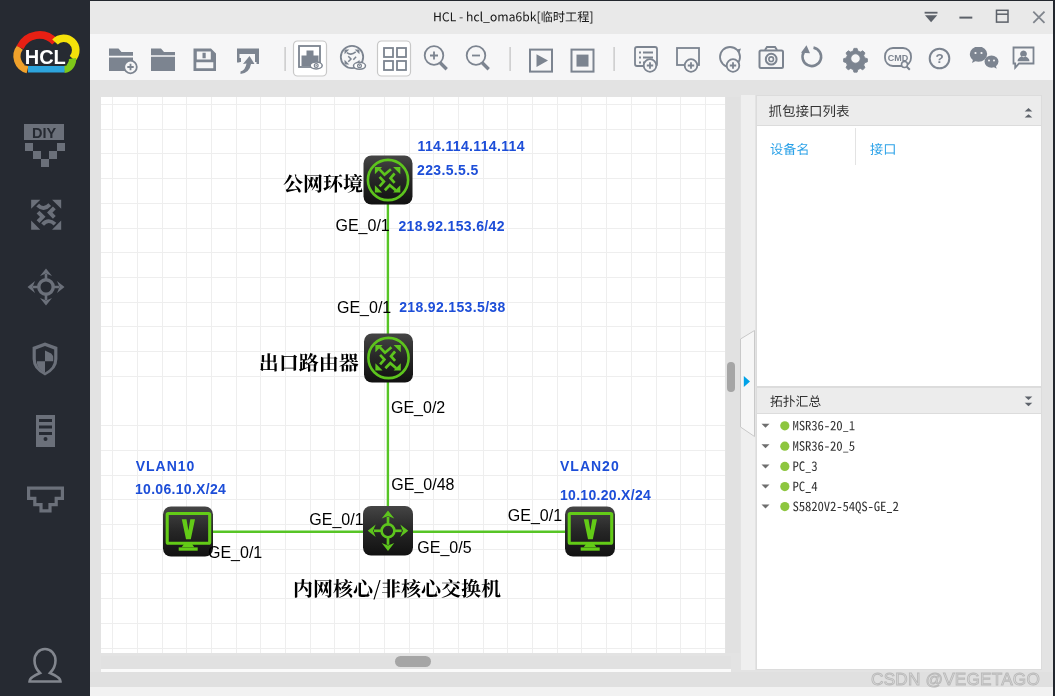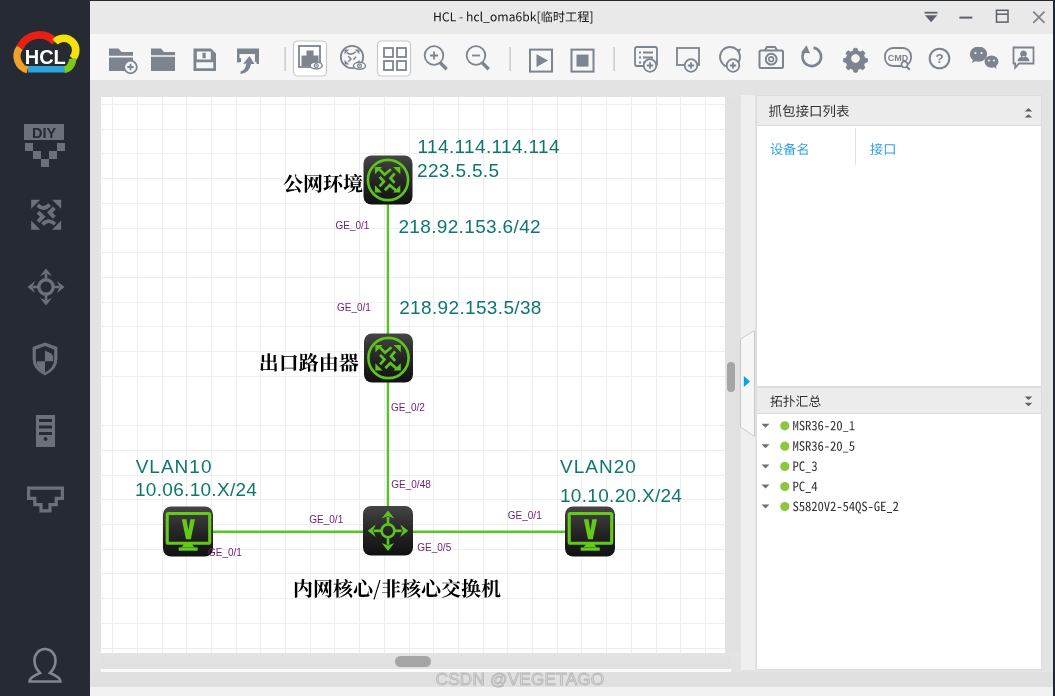--- a/index.html
+++ b/index.html
@@ -1,17 +1,17 @@
 <!DOCTYPE html>
 <html><head><meta charset="utf-8"><style>
 html,body{margin:0;padding:0;width:1055px;height:696px;overflow:hidden;
 font-family:"Liberation Sans",sans-serif;position:relative;background:#e3e3e3;}
 .ab{position:absolute;}
-.lbl{position:absolute;font-weight:normal;font-size:19px;color:#0f766e;line-height:19px;white-space:pre;}
-.ge{position:absolute;font-size:10px;color:#701a75;line-height:12px;white-space:pre;}
+.lbl{position:absolute;font-weight:bold;font-size:14px;color:#1d4ed8;line-height:19px;white-space:pre;}
+.ge{position:absolute;font-size:16px;color:#000000;line-height:12px;white-space:pre;}
 </style></head><body>
 
 <div class="ab" style="left:90px;top:0;width:965px;height:34px;background:#e9e9e9;border-top:1px solid #23272e;box-sizing:border-box;"></div>
 <div class="ab" style="left:90px;top:34px;width:965px;height:46px;background:#f6f6f7;"></div>
 <div class="ab" style="left:90px;top:80px;width:965px;height:616px;background:#e3e3e3;"></div>
 <div class="ab" style="left:90px;top:672px;width:963px;height:15px;background:#e0e0e0;"></div>
 <div class="ab" style="left:90px;top:687px;width:963px;height:9px;background:#f2f2f2;"></div>
 <div class="ab" style="left:101px;top:669px;width:630px;height:3px;background:#fafafa;"></div>
 <div class="ab" style="left:101px;top:97px;width:624px;height:556px;background:
 repeating-linear-gradient(to right, transparent 0, transparent 11.2px, #eeeeee 11.2px, #eeeeee 12.2px, transparent 12.2px, transparent 24.7px),
@@ -132,21 +132,21 @@
     <path d="M5.5,369.4 l4,4 4,-4 z" fill="#6e6e6e"></path>
     <circle cx="28.8" cy="371.4" r="4.6" fill="#8dc63f"></circle>
     <path d="M37.4 375.9H38.6V372.2H39.2C41.3 372.2 42.4 371.2 42.4 369.3C42.4 367.2 41.3 366.5 39.2 366.5H37.4ZM38.6 371.2V367.5H39.1C40.6 367.5 41.3 367.9 41.3 369.3C41.3 370.6 40.6 371.2 39.1 371.2Z M46.6 376.1C47.5 376.1 48.2 375.6 48.8 374.9L48.1 374.2C47.7 374.7 47.3 375 46.7 375.0C45.5 375 44.6 373.9 44.6 371.2C44.6 368.5 45.6 367.4 46.7 367.4C47.2 367.4 47.6 367.7 47.9 368.1L48.7 367.4C48.2 366.8 47.5 366.3 46.6 366.3C44.9 366.3 43.4 367.9 43.4 371.2C43.4 374.6 44.8 376.1 46.6 376.1Z M49.6 377.7H54.8V376.9H49.6Z M58.3 376.1C59.7 376.1 60.8 375.1 60.8 373.5C60.8 372.2 60.1 371.4 59.2 371.1V371.1C60 370.7 60.6 370 60.6 368.9C60.6 367.4 59.7 366.6 58.3 366.6C57.3 366.6 56.6 367.1 56 367.7L56.6 368.5C57.1 367.9 57.6 367.6 58.2 367.6C59 367.6 59.5 368.1 59.5 369.0C59.5 369.9 58.9 370.7 57.3 370.7V371.6C59.1 371.6 59.7 372.3 59.7 373.4C59.7 374.5 59 375.1 58.2 375.1C57.3 375.1 56.7 374.6 56.3 374.0L55.7 374.8C56.2 375.4 57 376.1 58.3 376.1Z" fill="#333333"></path>
     <path d="M5.5,389.6 l4,4 4,-4 z" fill="#6e6e6e"></path>
     <circle cx="28.8" cy="391.6" r="4.6" fill="#8dc63f"></circle>
     <path d="M37.4 396.1H38.6V392.4H39.2C41.3 392.4 42.4 391.4 42.4 389.5C42.4 387.4 41.3 386.7 39.2 386.7H37.4ZM38.6 391.4V387.7H39.1C40.6 387.7 41.3 388.1 41.3 389.5C41.3 390.8 40.6 391.4 39.1 391.4Z M46.6 396.3C47.5 396.3 48.2 395.8 48.8 395.1L48.1 394.4C47.7 394.9 47.3 395.2 46.7 395.2C45.5 395.2 44.6 394.1 44.6 391.4C44.6 388.7 45.6 387.6 46.7 387.6C47.2 387.6 47.6 387.9 47.9 388.3L48.7 387.6C48.2 387 47.5 386.5 46.6 386.5C44.9 386.5 43.4 388.1 43.4 391.4C43.4 394.8 44.8 396.3 46.6 396.3Z M49.6 397.9H54.8V397.1H49.6Z M59.1 396.1H60.2V393.6H61.2V392.6H60.2V387.0H58.7L55.6 392.8V393.6H59.1ZM59.1 392.6H56.7L58.4 389.5C58.6 389.1 58.9 388.5 59.1 388.0H59.1C59.1 388.6 59.1 389.2 59.1 389.7Z" fill="#333333"></path>
     <path d="M5.5,409.6 l4,4 4,-4 z" fill="#6e6e6e"></path>
     <circle cx="28.8" cy="411.6" r="4.6" fill="#8dc63f"></circle>
     <path d="M39.7 416.3C41.3 416.3 42.3 415.1 42.3 413.7C42.3 412.4 41.6 411.7 40.8 411.1L39.9 410.6C39 410 38.6 409.6 38.6 408.8C38.6 408.1 39.1 407.6 39.8 407.6C40.5 407.6 41 407.9 41.5 408.5L42.1 407.7C41.5 407 40.8 406.5 39.8 406.5C38.4 406.5 37.4 407.5 37.4 408.9C37.4 410.2 38.1 410.8 38.9 411.4L39.9 412.0C40.6 412.4 41.1 413 41.1 413.9C41.1 414.7 40.6 415.2 39.7 415.2C39 415.2 38.4 414.8 37.8 414.1L37.1 414.9C37.8 415.7 38.7 416.3 39.7 416.3Z M45.7 416.3C47.1 416.3 48.4 415.2 48.4 413.2C48.4 411.2 47.3 410.3 46.1 410.3C45.6 410.3 45.2 410.4 44.9 410.7L45.1 408.0H48.1V407.0H44.1L43.8 411.3L44.4 411.7C44.9 411.4 45.2 411.2 45.7 411.2C46.6 411.2 47.2 412 47.2 413.2C47.2 414.5 46.5 415.3 45.6 415.3C44.7 415.3 44.2 414.8 43.8 414.3L43.2 415.1C43.7 415.7 44.5 416.3 45.7 416.3Z M52.2 416.3C53.9 416.3 54.8 415.2 54.8 413.9C54.8 412.6 54.1 412 53.4 411.5V411.4C54 410.9 54.5 410.1 54.5 409.1C54.5 407.8 53.6 406.8 52.2 406.8C50.9 406.8 49.9 407.7 49.9 409.1C49.9 410 50.5 410.7 51 411.2V411.3C50.3 411.8 49.6 412.5 49.6 413.8C49.6 415.2 50.6 416.3 52.2 416.3ZM52.6 411.1C51.8 410.6 51 410 51 409.0C51 408.2 51.5 407.7 52.2 407.7C53 407.7 53.4 408.3 53.4 409.2C53.4 409.9 53.2 410.5 52.6 411.1ZM52.2 415.4C51.3 415.4 50.7 414.7 50.7 413.8C50.7 412.8 51.2 412.2 51.7 411.7C52.8 412.3 53.6 412.8 53.6 413.9C53.6 414.8 53.1 415.4 52.2 415.4Z M55.9 416.1H61.0V415.1H58.9C58.4 415.1 58 415.2 57.5 415.2C59.3 412.9 60.6 411.2 60.6 409.4C60.6 407.8 59.7 406.8 58.2 406.8C57.2 406.8 56.5 407.3 55.8 408.1L56.5 408.8C56.9 408.2 57.5 407.8 58.1 407.8C59 407.8 59.5 408.5 59.5 409.5C59.5 411.1 58.2 412.7 55.9 415.4Z M64.7 416.3C66.2 416.3 67.2 414.7 67.2 411.5C67.2 408.3 66.2 406.8 64.7 406.8C63.2 406.8 62.2 408.3 62.2 411.5C62.2 414.7 63.2 416.3 64.7 416.3ZM64.7 415.3C63.9 415.3 63.3 414.2 63.3 411.5C63.3 408.7 63.9 407.8 64.7 407.8C65.5 407.8 66.1 408.7 66.1 411.5C66.1 414.2 65.5 415.3 64.7 415.3Z M70.2 416.1H71.7L73.8 406.7H72.6L71.6 411.8C71.4 412.9 71.2 413.8 71 414.9H70.9C70.7 413.8 70.5 412.9 70.3 411.8L69.3 406.7H68.1Z M74.6 416.1H79.8V415.1H77.6C77.1 415.1 76.7 415.2 76.2 415.2C78.1 412.9 79.4 411.2 79.4 409.4C79.4 407.8 78.5 406.8 77 406.8C75.9 406.8 75.2 407.3 74.5 408.1L75.2 408.8C75.7 408.2 76.2 407.8 76.9 407.8C77.8 407.8 78.2 408.5 78.2 409.5C78.2 411.1 76.9 412.7 74.6 415.4Z M81.6 413.0H85.3V412.0H81.6Z M89.5 416.3C90.9 416.3 92.1 415.2 92.1 413.2C92.1 411.2 91 410.3 89.8 410.3C89.3 410.3 89 410.4 88.7 410.7L88.9 408.0H91.9V407.0H87.9L87.6 411.3L88.2 411.7C88.6 411.4 88.9 411.2 89.4 411.2C90.3 411.2 91 412 91 413.2C91 414.5 90.2 415.3 89.3 415.3C88.5 415.3 88 414.8 87.5 414.3L86.9 415.1C87.5 415.7 88.2 416.3 89.5 416.3Z M96.6 416.1H97.7V413.6H98.7V412.6H97.7V407.0H96.2L93.1 412.8V413.6H96.6ZM96.6 412.6H94.2L95.9 409.5C96.1 409.1 96.4 408.5 96.6 408.0H96.6C96.6 408.6 96.6 409.2 96.6 409.7Z M102.2 415.3C101.3 415.3 100.7 414.1 100.7 411.4C100.7 408.7 101.3 407.6 102.2 407.6C103.1 407.6 103.7 408.7 103.7 411.4C103.7 414.1 103.1 415.3 102.2 415.3ZM104.2 418.5C104.6 418.5 104.9 418.4 105.1 418.3L104.9 417.4C104.7 417.4 104.5 417.5 104.3 417.5C103.6 417.5 103.1 417 102.8 416.2C104.1 415.8 104.9 414.2 104.9 411.4C104.9 408.1 103.8 406.5 102.2 406.5C100.6 406.5 99.5 408.1 99.5 411.4C99.5 414.3 100.3 415.9 101.7 416.2C102.1 417.5 102.9 418.5 104.2 418.5Z M108.5 416.3C110.1 416.3 111.1 415.1 111.1 413.7C111.1 412.4 110.4 411.7 109.5 411.1L108.6 410.6C107.7 410 107.4 409.6 107.4 408.8C107.4 408.1 107.9 407.6 108.6 407.6C109.2 407.6 109.7 407.9 110.2 408.5L110.9 407.7C110.3 407 109.5 406.5 108.6 406.5C107.2 406.5 106.2 407.5 106.2 408.9C106.2 410.2 106.8 410.8 107.7 411.4L108.6 412.0C109.3 412.4 109.9 413 109.9 413.9C109.9 414.7 109.3 415.2 108.5 415.2C107.8 415.2 107.1 414.8 106.6 414.1L105.8 414.9C106.5 415.7 107.4 416.3 108.5 416.3Z M112.9 413.0H116.5V412.0H112.9Z M121.4 416.3C122.3 416.3 123 415.9 123.5 415.3V411.2H121.2V412.2H122.4V414.8C122.2 415.1 121.8 415.2 121.4 415.2C120.3 415.2 119.5 413.8 119.5 411.4C119.5 409 120.3 407.6 121.5 407.6C122.1 407.6 122.4 407.9 122.8 408.4L123.5 407.7C123 407.1 122.4 406.5 121.5 406.5C119.6 406.5 118.3 408.4 118.3 411.4C118.3 414.5 119.6 416.3 121.4 416.3Z M125.1 416.1H129.7V415.1H126.3V411.7H129.0V410.7H126.3V407.7H129.6V406.7H125.1Z M130.9 417.9H136.0V417.1H130.9Z M137.1 416.1H142.3V415.1H140.1C139.6 415.1 139.2 415.2 138.7 415.2C140.6 412.9 141.9 411.2 141.9 409.4C141.9 407.8 141 406.8 139.5 406.8C138.4 406.8 137.7 407.3 137 408.1L137.7 408.8C138.2 408.2 138.7 407.8 139.4 407.8C140.3 407.8 140.7 408.5 140.7 409.5C140.7 411.1 139.4 412.7 137.1 415.4Z" fill="#333333"></path>
   </svg>
-<div class="ab" style="left:0;top:670px;width:1040px;text-align:center;font-size:17.2px;letter-spacing:0.2px;color:#dedede;-webkit-text-stroke:0.9px #b9b9b9;line-height:19px;">CSDN @VEGETAGO</div>
+<div class="ab" style="left:0;top:670px;width:1040px;text-align:right;font-size:17.2px;letter-spacing:0.2px;color:#dedede;-webkit-text-stroke:0.9px #b9b9b9;line-height:19px;">CSDN @VEGETAGO</div>
 <svg class="ab" style="left:90px;top:0;" width="965" height="34" viewBox="0 0 965 34">
     <path d="M344.2 21.3H345.4V17.1H349.5V21.3H350.7V12.4H349.5V16.1H345.4V12.4H344.2Z M356.5 21.5C357.6 21.5 358.5 21 359.2 20.2L358.6 19.5C358 20.1 357.4 20.5 356.5 20.5C354.8 20.5 353.7 19.1 353.7 16.8C353.7 14.6 354.9 13.2 356.6 13.2C357.3 13.2 357.9 13.5 358.4 14.0L359 13.3C358.5 12.7 357.6 12.2 356.6 12.2C354.3 12.2 352.6 13.9 352.6 16.8C352.6 19.7 354.2 21.5 356.5 21.5Z M360.9 21.3H365.9V20.3H362.0V12.4H360.9Z M369.6 18.3H372.7V17.5H369.6Z M377.1 21.3H378.2V16.5C378.9 15.8 379.4 15.5 380 15.5C380.9 15.5 381.3 16 381.3 17.2V21.3H382.4V17.1C382.4 15.4 381.8 14.5 380.4 14.5C379.5 14.5 378.8 15 378.2 15.6L378.2 14.2V11.6H377.1Z M387.1 21.5C387.9 21.5 388.7 21.1 389.3 20.6L388.8 19.9C388.4 20.2 387.8 20.5 387.2 20.5C386 20.5 385.2 19.5 385.2 18.0C385.2 16.5 386.1 15.4 387.3 15.4C387.8 15.4 388.2 15.7 388.6 16.0L389.1 15.3C388.7 14.9 388.1 14.5 387.2 14.5C385.5 14.5 384 15.8 384 18.0C384 20.2 385.4 21.5 387.1 21.5Z M391.9 21.5C392.2 21.5 392.4 21.4 392.6 21.4L392.4 20.5C392.3 20.5 392.2 20.5 392.2 20.5C392 20.5 391.9 20.4 391.9 20.1V11.6H390.7V20.0C390.7 20.9 391.1 21.5 391.9 21.5Z M393.2 23.0H399.7V22.3H393.2Z M403.6 21.5C405.2 21.5 406.7 20.2 406.7 18.0C406.7 15.8 405.2 14.5 403.6 14.5C402 14.5 400.5 15.8 400.5 18.0C400.5 20.2 402 21.5 403.6 21.5ZM403.6 20.5C402.5 20.5 401.7 19.5 401.7 18.0C401.7 16.5 402.5 15.4 403.6 15.4C404.7 15.4 405.5 16.5 405.5 18.0C405.5 19.5 404.7 20.5 403.6 20.5Z M408.4 21.3H409.5V16.5C410.1 15.8 410.7 15.5 411.2 15.5C412 15.5 412.4 16 412.4 17.2V21.3H413.5V16.5C414.2 15.8 414.7 15.5 415.2 15.5C416.1 15.5 416.4 16 416.4 17.2V21.3H417.6V17.1C417.6 15.4 416.9 14.5 415.6 14.5C414.7 14.5 414.1 15 413.4 15.8C413.1 15 412.6 14.5 411.5 14.5C410.7 14.5 410.1 15 409.5 15.6H409.4L409.3 14.7H408.4Z M421.2 21.5C422.1 21.5 422.8 21 423.4 20.5H423.5L423.6 21.3H424.5V17.2C424.5 15.6 423.8 14.5 422.2 14.5C421.1 14.5 420.2 15 419.6 15.4L420 16.1C420.5 15.8 421.2 15.4 422 15.4C423.1 15.4 423.4 16.2 423.4 17.1C420.6 17.4 419.3 18.1 419.3 19.6C419.3 20.8 420.1 21.5 421.2 21.5ZM421.6 20.6C420.9 20.6 420.4 20.3 420.4 19.5C420.4 18.7 421.1 18.1 423.4 17.8V19.7C422.7 20.3 422.2 20.6 421.6 20.6Z M429.1 21.5C430.5 21.5 431.7 20.3 431.7 18.6C431.7 16.7 430.7 15.7 429.2 15.7C428.5 15.7 427.7 16.2 427.2 16.8C427.2 14.1 428.3 13.1 429.5 13.1C430 13.1 430.6 13.4 430.9 13.8L431.5 13.1C431 12.6 430.4 12.2 429.4 12.2C427.7 12.2 426.1 13.5 426.1 17.0C426.1 20 427.4 21.5 429.1 21.5ZM427.2 17.7C427.8 16.9 428.5 16.6 429 16.6C430.1 16.6 430.6 17.3 430.6 18.6C430.6 19.8 430 20.6 429.1 20.6C428 20.6 427.3 19.6 427.2 17.7Z M436.3 21.5C437.8 21.5 439.1 20.2 439.1 17.9C439.1 15.8 438.2 14.5 436.5 14.5C435.8 14.5 435 14.9 434.4 15.4L434.5 14.2V11.6H433.4V21.3H434.2L434.3 20.6H434.4C435 21.1 435.7 21.5 436.3 21.5ZM436.1 20.5C435.6 20.5 435 20.3 434.5 19.8V16.3C435.1 15.8 435.7 15.4 436.2 15.4C437.5 15.4 438 16.4 438 17.9C438 19.5 437.2 20.5 436.1 20.5Z M440.9 21.3H442.0V19.6L443.2 18.1L445.2 21.3H446.4L443.9 17.3L446.1 14.7H444.8L442 18.2H442.0V11.6H440.9Z M447.8 23.4H450.2V22.7H448.6V12.3H450.2V11.6H447.8Z M451.7 12.5V20.7H452.5V12.5ZM453.7 11.2V22.2H454.6V11.2ZM457.7 14.3C458.4 14.9 459.4 15.8 459.8 16.2L460.4 15.6C460 15.1 459.1 14.4 458.3 13.8ZM457 11.0C456.6 12.7 455.9 14.3 454.9 15.3C455.1 15.4 455.5 15.7 455.7 15.8C456.2 15.2 456.7 14.3 457.2 13.4H462.2V12.5H457.5C457.7 12.1 457.8 11.6 457.9 11.2ZM458.4 20.8H456.7V17.6H458.4ZM459.3 20.8V17.6H461.0V20.8ZM455.8 16.7V22.3H456.7V21.6H461.0V22.2H461.9V16.7Z M468.6 15.8C469.3 16.7 470.1 18 470.5 18.8L471.3 18.3C470.9 17.6 470 16.3 469.4 15.4ZM466.8 16.4V19.2H464.7V16.4ZM466.8 15.6H464.7V12.9H466.8ZM463.8 12.1V21.0H464.7V20.0H467.6V12.1ZM472.1 11.1V13.5H468.2V14.4H472.1V20.9C472.1 21.1 472.1 21.2 471.8 21.2C471.5 21.3 470.6 21.3 469.7 21.2C469.8 21.5 470 21.9 470 22.2C471.2 22.2 472 22.1 472.5 22.0C472.9 21.8 473.1 21.6 473.1 20.9V14.4H474.6V13.5H473.1V11.1Z M475.7 20.4V21.3H486.6V20.4H481.6V13.4H486.0V12.4H476.3V13.4H480.6V20.4Z M493.7 12.4H497.4V14.6H493.7ZM492.9 11.6V15.4H498.3V11.6ZM492.7 18.8V19.5H495.1V21.1H491.9V21.9H499.0V21.1H496.0V19.5H498.4V18.8H496.0V17.3H498.7V16.5H492.4V17.3H495.1V18.8ZM491.6 11.2C490.7 11.6 489.1 12 487.8 12.2C487.9 12.4 488 12.7 488 12.9C488.6 12.8 489.2 12.7 489.8 12.6V14.5H487.8V15.3H489.7C489.2 16.7 488.4 18.3 487.6 19.2C487.7 19.4 487.9 19.8 488 20.0C488.7 19.3 489.3 18.1 489.8 16.8V22.3H490.7V17.0C491.1 17.5 491.6 18.2 491.8 18.5L492.4 17.8C492.1 17.5 491.1 16.4 490.7 16.1V15.3H492.2V14.5H490.7V12.4C491.3 12.3 491.8 12.1 492.3 11.9Z M499.8 23.4H502.3V11.6H499.8V12.3H501.4V22.7H499.8Z" fill="#1a1a1a"></path>
     <rect x="834.6" y="11.8" width="12.9" height="1.8" fill="#5c6169"></rect>
     <path d="M835,15.2 h12.2 l-6.1,7 z" fill="#5c6169"></path>
     <rect x="869.4" y="16.6" width="12.9" height="2" fill="#5c6169"></rect>
     <g fill="none" stroke="#5c6169" stroke-width="1.5">
       <rect x="906.5" y="10.3" width="11.5" height="11.8"></rect>
       <path d="M906.5,14.2 h11.5"></path>
     </g>
     <g stroke="#7f848c" stroke-width="1.8">

